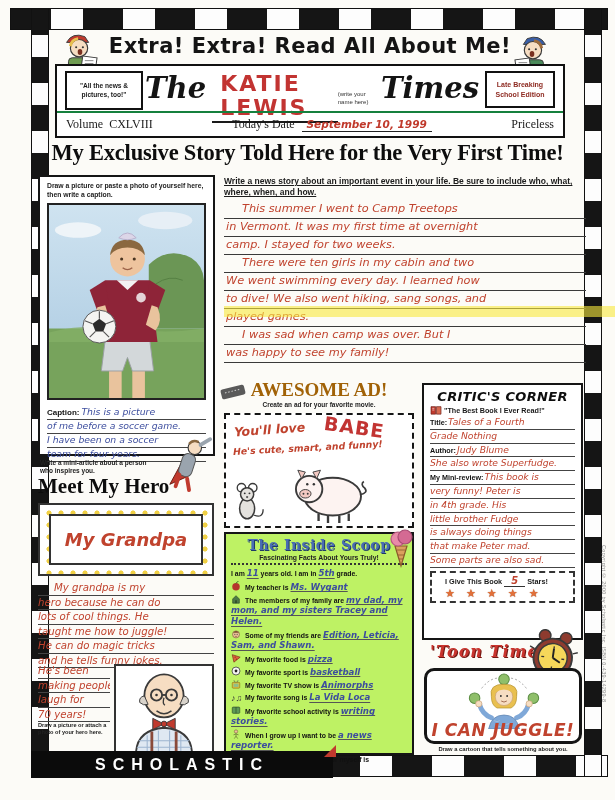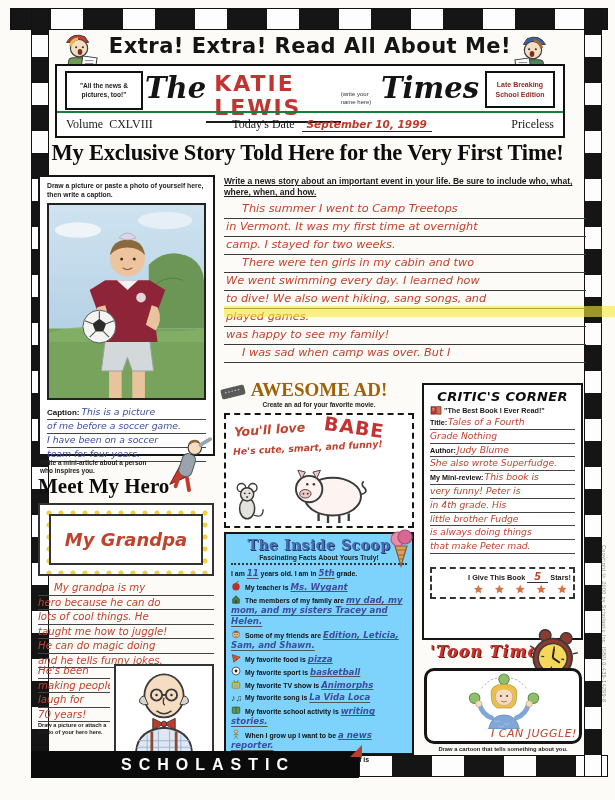--- a/index.html
+++ b/index.html
@@ -21,21 +21,21 @@
      font:800 21px "DejaVu Sans",sans-serif;letter-spacing:.5px;color:#141414;}
   .kid{position:absolute;width:48px;height:48px;}
   #kid-left{left:56px;top:28px;}
   #kid-right{left:508px;top:30px;transform:scaleX(-1);}
 
   #masthead{position:absolute;left:55px;top:64px;width:506px;height:70px;border:2px solid #111;background:#fff;}
   #tagline-box{position:absolute;left:8px;top:5px;width:72px;height:33px;border:2px solid #111;
      font:700 6.6px/1.3 "Liberation Sans",sans-serif;text-align:center;display:flex;align-items:center;justify-content:center;padding:1px;}
   #edition-box{position:absolute;right:8px;top:5px;width:66px;height:33px;border:2px solid #111;color:#8e2b22;
      font:700 7px/1.35 "Liberation Sans",sans-serif;text-align:center;display:flex;align-items:center;justify-content:center;}
-  #mast-title{position:absolute;left:88px;right:84px;top:2px;height:44px;display:flex;align-items:flex-start;justify-content:center;gap:0;}
+  #mast-title{position:absolute;left:88px;right:84px;top:2px;height:44px;display:flex;align-items:flex-start;justify-content:center;gap:6px;}
   .blackletter{font:700 italic 29px/40px "DejaVu Serif",serif;color:#141414;}
   #mast-name-wrap{display:flex;flex-direction:row;align-items:center;margin-top:4px;}
   #mast-name{font:800 22px/24px "DejaVu Sans",sans-serif;color:#c23432;letter-spacing:2px;
      border-bottom:2.5px solid #1a1a1a;padding:0 8px 1px;}
   #mast-name-hint{font:400 6px/8px "Liberation Sans",sans-serif;color:#333;margin-top:1px;}
   #mast-vol{position:absolute;left:0;right:0;bottom:0;height:23px;border-top:2px solid #15803d;
      display:flex;align-items:center;justify-content:space-between;padding:0 9px;
      font:400 12px "Liberation Serif",serif;}
   #date-value{font:700 italic 10.5px "DejaVu Sans",sans-serif;color:#c0392b;
      border-bottom:1.5px solid #222;padding:0 5px 1px;margin-left:4px;}
@@ -71,54 +71,54 @@
   #ticket-icon{position:absolute;left:-4px;top:3px;width:26px;height:18px;}
   #ad-box{position:absolute;left:224px;top:413px;width:190px;height:115px;border:2.5px dashed #151515;box-sizing:border-box;background:#fff;}
   #ad-line1{position:absolute;left:8px;top:7px;font-size:12.5px;transform:rotate(-4deg);font-weight:700;}
   #ad-movie{position:absolute;left:98px;top:1px;color:#c23432;font:900 19px "DejaVu Sans",sans-serif;
      letter-spacing:1px;transform:rotate(8deg);}
   #ad-line2{position:absolute;left:7px;top:27px;font-size:9.3px;transform:rotate(-3deg);font-weight:700;white-space:nowrap;}
   #pig-drawing{position:absolute;left:52px;top:42px;width:100px;height:66px;}
   #mouse-drawing{position:absolute;left:7px;top:62px;width:32px;height:44px;}
 
   
-  #scoop-box{position:absolute;left:224px;top:532px;width:190px;height:223px;border:2px solid #151515;background:#7dd3fc;
+  #scoop-box{position:absolute;left:224px;top:532px;width:190px;height:223px;border:2px solid #151515;background:#bef264;
      box-sizing:border-box;padding:3px 5px;}
   #scoop-title{text-align:center;font:900 14px/16px "DejaVu Serif",serif;color:#4a6cb3;letter-spacing:.5px;
      text-shadow:1px 1px 0 #1f3a66;}
   #icecream-icon{position:absolute;right:-2px;top:-8px;width:26px;height:42px;}
   #scoop-sub{text-align:center;font:700 6.8px "Liberation Sans",sans-serif;color:#222;margin-top:1px;}
   #scoop-dots{border-top:2px dotted #333;margin:2px 0 3px;}
   .fact{font:700 6.9px/10px "Liberation Sans",sans-serif;color:#111;margin-bottom:1.5px;}
   .fact .val{font:700 italic 8.6px/10px "DejaVu Sans",sans-serif;color:#3c4d9e;
      text-decoration:underline;text-decoration-color:#555;text-underline-offset:1.5px;}
   .ficon{display:inline-block;width:10px;height:10px;margin-right:2px;vertical-align:-1.5px;}
   .note-glyph{color:#3a3a3a;font-size:9px;font-style:normal;}
 
   
   #critic-box{position:absolute;left:422px;top:383px;width:161px;height:257px;border:2.5px solid #151515;background:#fff;
      box-sizing:border-box;padding:4px 6px;}
   #critic-title{text-align:center;font:900 italic 13px "DejaVu Sans",sans-serif;letter-spacing:.3px;color:#0d0d0d;}
   #critic-sub{font:700 7.2px/11px "Liberation Sans",sans-serif;margin-top:1px;}
   .c-line{border-bottom:1.2px solid #444;font-size:9.2px;line-height:12.4px;height:12.8px;white-space:nowrap;overflow:hidden;}
   .c-label{font:700 7.2px "Liberation Sans",sans-serif;color:#111;font-style:normal;margin-right:1px;}
-  #stars-box{margin-top:13px;border:2px dashed #333;padding:2px 2px 1px;text-align:right;}
+  #stars-box{margin-top:3px;border:2px dashed #333;padding:2px 13px 1px;text-align:left;}
   #stars-line{font:700 7.3px/11px "Liberation Sans",sans-serif;}
   #stars-value{font:700 italic 10px "DejaVu Sans",sans-serif;color:#c0432e;border-bottom:1.2px solid #333;padding:0 7px;}
   #stars-icons{font-size:11px;letter-spacing:4px;color:#e2703a;text-shadow:0 0 1px #8a3a10;line-height:13px;}
   #book-icon{display:inline-block;width:12px;height:10px;vertical-align:-2px;margin-right:2px;}
 
   
   #toon-title{position:absolute;left:430px;top:642px;font:900 italic 16px "DejaVu Serif",serif;color:#c9342e;
      letter-spacing:1px;text-shadow:1px 1px 0 #701812;}
   #clock-icon{position:absolute;left:527px;top:628px;width:52px;height:56px;transform:rotate(8deg);}
   #toon-box{position:absolute;left:424px;top:668px;width:158px;height:76px;border:3px solid #151515;border-radius:10px;
      background:#fff;box-sizing:border-box;overflow:hidden;}
   #juggler-drawing{position:absolute;left:12px;top:2px;width:130px;height:56px;}
-  #toon-caption{position:absolute;left:0;bottom:1px;width:100%;text-align:center;font-size:11px;font-weight:400;letter-spacing:.5px;padding-left:31px;}
+  #toon-caption{position:absolute;left:0;bottom:1px;width:100%;text-align:center;font-size:17px;font-weight:700;letter-spacing:.5px;}
   #toon-instr{position:absolute;left:424px;top:746px;width:158px;text-align:center;
      font:700 5.8px "Liberation Sans",sans-serif;color:#222;}
 
   
   #hero-instr{position:absolute;left:40px;top:459px;width:120px;font:700 6.5px/1.3 "Liberation Sans",sans-serif;color:#222;}
   #superhero-icon{position:absolute;left:166px;top:436px;width:48px;height:64px;}
   #hero-title{position:absolute;left:38px;top:474px;width:177px;font:900 21px "Liberation Serif",serif;color:#0d0d0d;}
   #hero-marquee{position:absolute;left:38px;top:503px;width:176px;height:73px;border:2px solid #333;box-sizing:border-box;
      background-color:#fff;background-image:radial-gradient(#f0d045 2.2px,rgba(0,0,0,0) 2.9px);
      background-size:12px 12px;background-position:3px 2px;padding:9px;}
@@ -128,21 +128,21 @@
   #hero-lines{position:absolute;left:38px;top:581px;width:176px;}
   .h-line{border-bottom:1.3px solid #444;height:13.5px;font-size:10.2px;line-height:13px;white-space:nowrap;overflow:hidden;}
   #hero-side{position:absolute;left:38px;top:664px;width:72px;}
   #hero-hint{position:absolute;left:38px;top:722px;width:72px;font:700 5.6px/1.3 "Liberation Sans",sans-serif;color:#222;}
   #grandpa-box{position:absolute;left:114px;top:664px;width:100px;height:90px;border:2px solid #333;background:#fff;
      box-sizing:border-box;overflow:hidden;}
 
   
   #scholastic-bar{position:absolute;left:31px;top:751px;width:302px;height:27px;background:#0b0b0b;z-index:8;
      display:flex;align-items:center;justify-content:center;color:#fff;
-     font:700 16px "Liberation Sans",sans-serif;letter-spacing:7px;padding-left:26px;}
+     font:700 16px "Liberation Sans",sans-serif;letter-spacing:7px;}
   #scholastic-accent{position:absolute;right:-3px;top:-6px;width:12px;height:12px;background:#c03a2e;
      clip-path:polygon(0 100%,100% 0,100% 100%);}
   #copyright-vert{position:absolute;left:601px;top:545px;height:215px;writing-mode:vertical-rl;
      font:400 5.5px "Liberation Sans",sans-serif;color:#8a8a8a;letter-spacing:.3px;}
 </style>
 </head>
 <body>
 
 <div class="page">
 
@@ -249,22 +249,22 @@
 
   <div id="story-instr">Write a news story about an important event in your life. Be sure to include who, what, where, when, and how.</div>
   <div id="story-lines">
     <div class="s-line hw-red indent">This summer I went to Camp Treetops</div>
     <div class="s-line hw-red">in Vermont. It was my first time at overnight</div>
     <div class="s-line hw-red">camp. I stayed for two weeks.</div>
     <div class="s-line hw-red indent">There were ten girls in my cabin and two</div>
     <div class="s-line hw-red">We went swimming every day. I learned how</div>
     <div class="s-line hw-red">to dive! We also went hiking, sang songs, and</div>
     <div class="s-line hw-red">played games.</div>
+    <div class="s-line hw-red indent">I was sad when camp was over. But I</div>
     <div class="s-line hw-red">was happy to see my family!</div>
-    <div class="s-line hw-red indent">I was sad when camp was over. But I</div>
   </div>
   <div id="highlight"></div>
 
   <div id="ad-header">
     <svg id="ticket-icon" viewBox="0 0 26 18">
       <rect x="1" y="4" width="24" height="10" rx="2" fill="#5a5a5a" transform="rotate(-14 13 9)"></rect>
       <path d="M5 8 h16" stroke="#cfcfcf" stroke-width="1" stroke-dasharray="1.5 1.8" transform="rotate(-14 13 9)"></path>
     </svg>
     <div id="ad-title">AWESOME AD!</div>
     <div id="ad-sub">Create an ad for your favorite movie.</div>
@@ -410,20 +410,21 @@
     <div class="c-line hw-red"><span class="c-label">Title:</span><span>Tales of a Fourth</span></div>
     <div class="c-line hw-red">Grade Nothing</div>
     <div class="c-line hw-red"><span class="c-label">Author:</span><span>Judy Blume</span></div>
     <div class="c-line hw-red">She also wrote Superfudge.</div>
     <div class="c-line hw-red"><span class="c-label">My Mini-review:</span><span>This book is</span></div>
     <div class="c-line hw-red">very funny! Peter is</div>
     <div class="c-line hw-red">in 4th grade. His</div>
     <div class="c-line hw-red">little brother Fudge</div>
     <div class="c-line hw-red">is always doing things</div>
     <div class="c-line hw-red">that make Peter mad.</div>
+    <div class="c-line hw-red">Some parts are also sad.</div>
     <div id="stars-box">
       <div id="stars-line">
         <span>I Give This Book</span>
         <span id="stars-value">5</span>
         <span>Stars!</span>
       </div>
       <div id="stars-icons">★ ★ ★ ★ ★</div>
     </div>
   </div>
 
@@ -475,21 +476,21 @@
   <div id="hero-marquee">
     <div id="hero-marquee-inner">
       <span id="hero-name" class="hw-red">My Grandpa</span>
     </div>
   </div>
   <div id="hero-lines">
     <div class="h-line hw-red indent">My grandpa is my</div>
     <div class="h-line hw-red">hero because he can do</div>
     <div class="h-line hw-red">lots of cool things. He</div>
     <div class="h-line hw-red">taught me how to juggle!</div>
-    <div class="h-line hw-red">He can do magic doing</div>
+    <div class="h-line hw-red">He can do magic tricks</div>
     <div class="h-line hw-red">and he tells funny jokes.</div>
   </div>
   <div id="hero-side">
     <div class="h-line hw-red">He's been</div>
     <div class="h-line hw-red">making people</div>
     <div class="h-line hw-red">laugh for</div>
     <div class="h-line hw-red">70 years!</div>
   </div>
   <div id="hero-hint">Draw a picture or attach a photo of your hero here.</div>
   <div id="grandpa-box">

